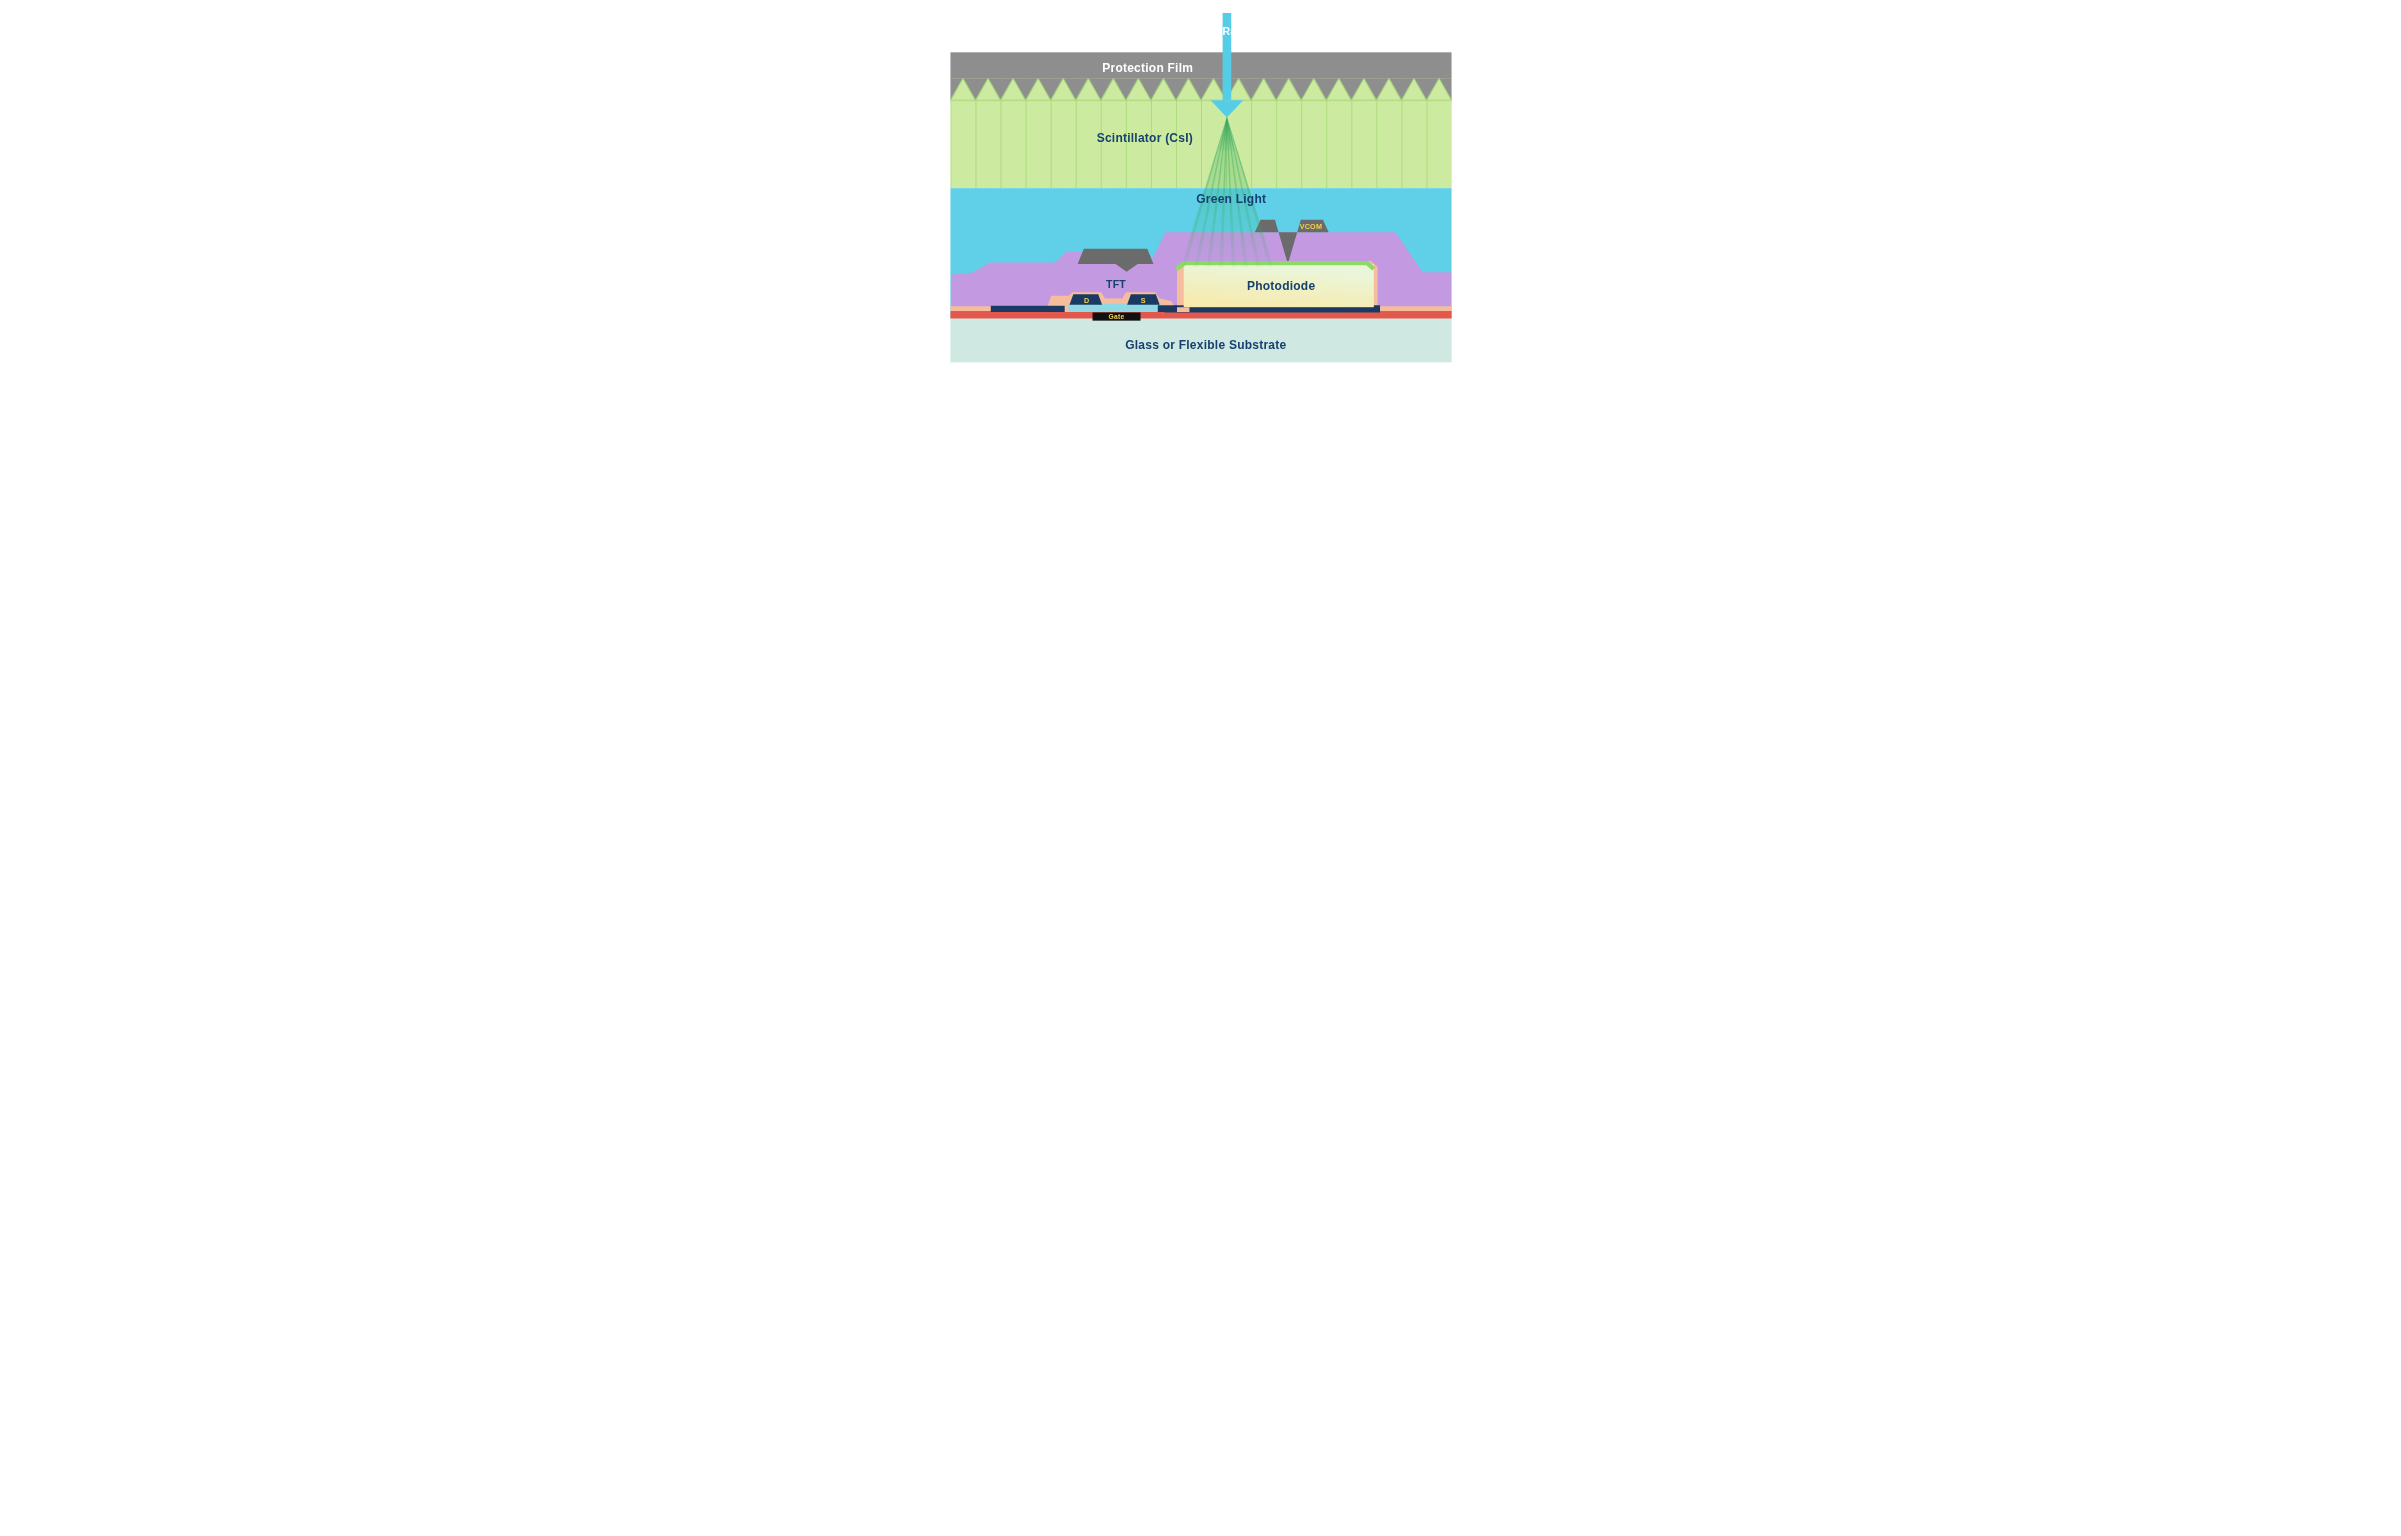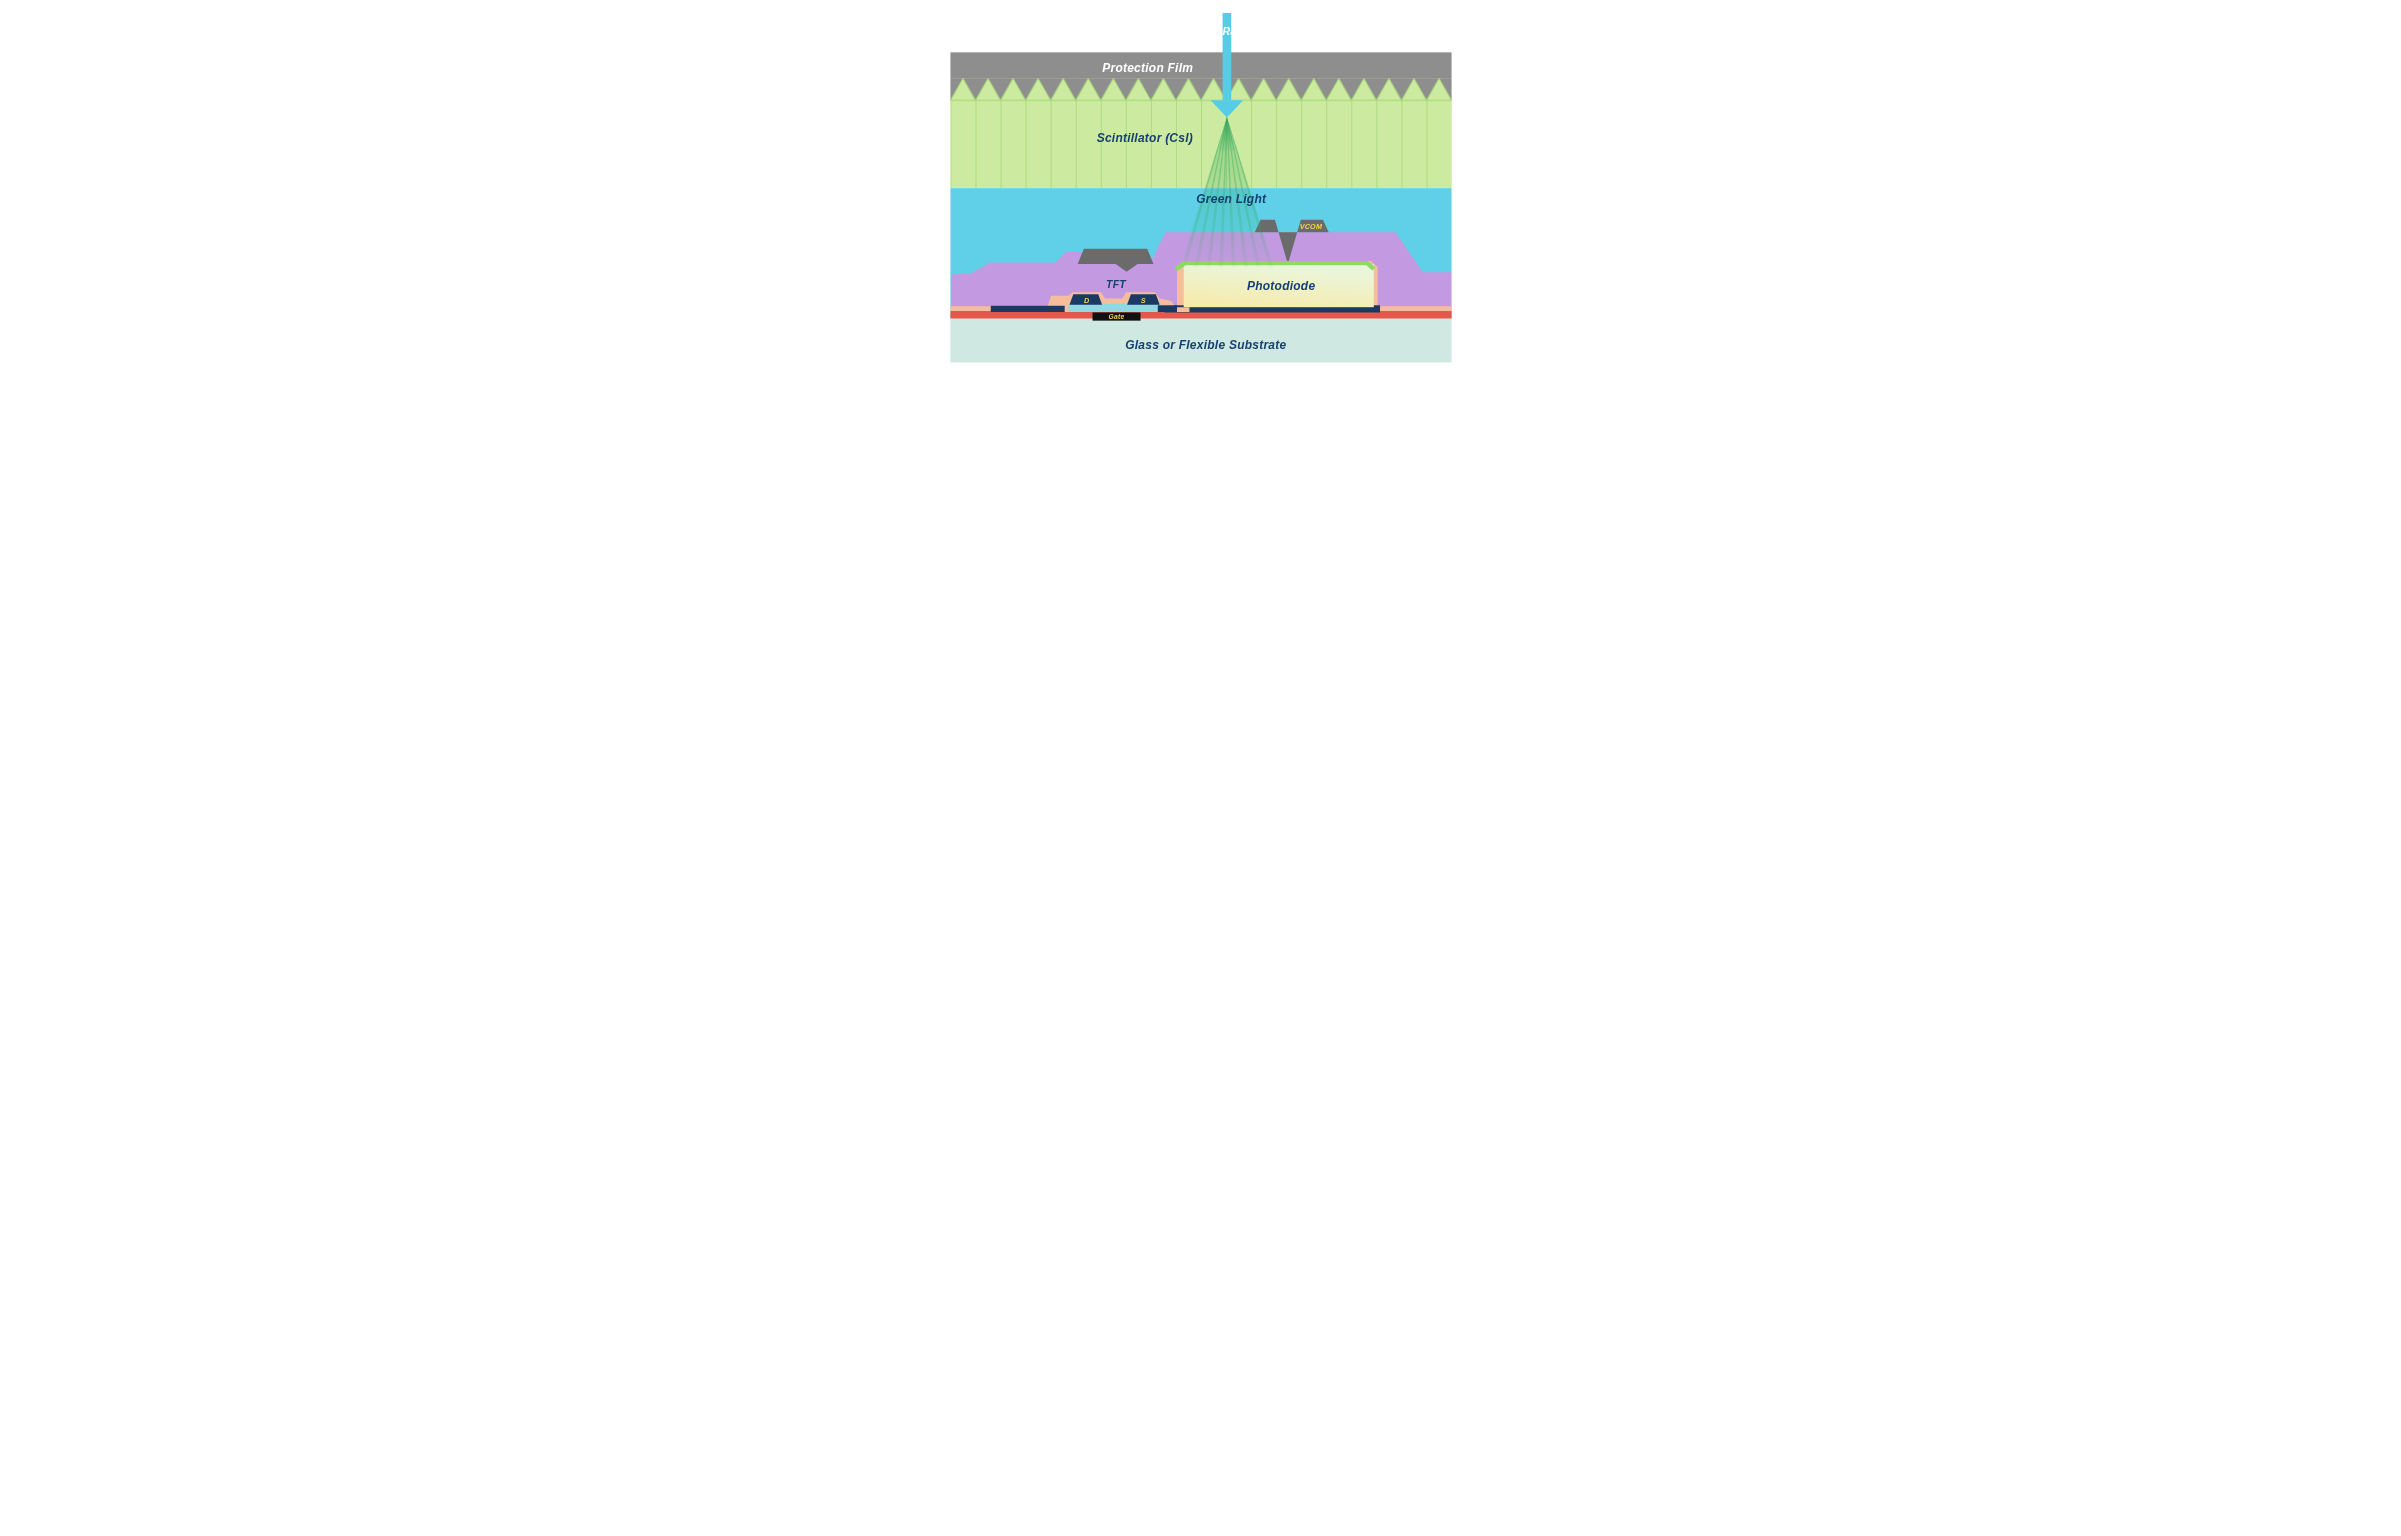--- a/index.html
+++ b/index.html
@@ -1,17 +1,17 @@
 <!DOCTYPE html>
 <html style="font-size:7.7px"><head>
 <meta charset="utf-8">
 <style>
   html,body{margin:0;padding:0;background:#ffffff;}
   .stage{width:684px;height:384px;margin:0 auto;position:relative;background:#ffffff;
-         font-family:"Liberation Sans",sans-serif;font-style:italic;}
+         font-family:"Liberation Sans",sans-serif;}
   svg{display:block;}
   text{font-family:"Liberation Sans",sans-serif;font-weight:bold;}
   .lbl-big{font-size:25px;letter-spacing:0.5px;}
   .lbl-mid{font-size:22px;letter-spacing:0.5px;}
   .lbl-sm{font-size:15px;letter-spacing:0.5px;}
   .lbl-xs{font-size:14px;letter-spacing:0.5px;}
 </style>
 </head>
 <body>
 

